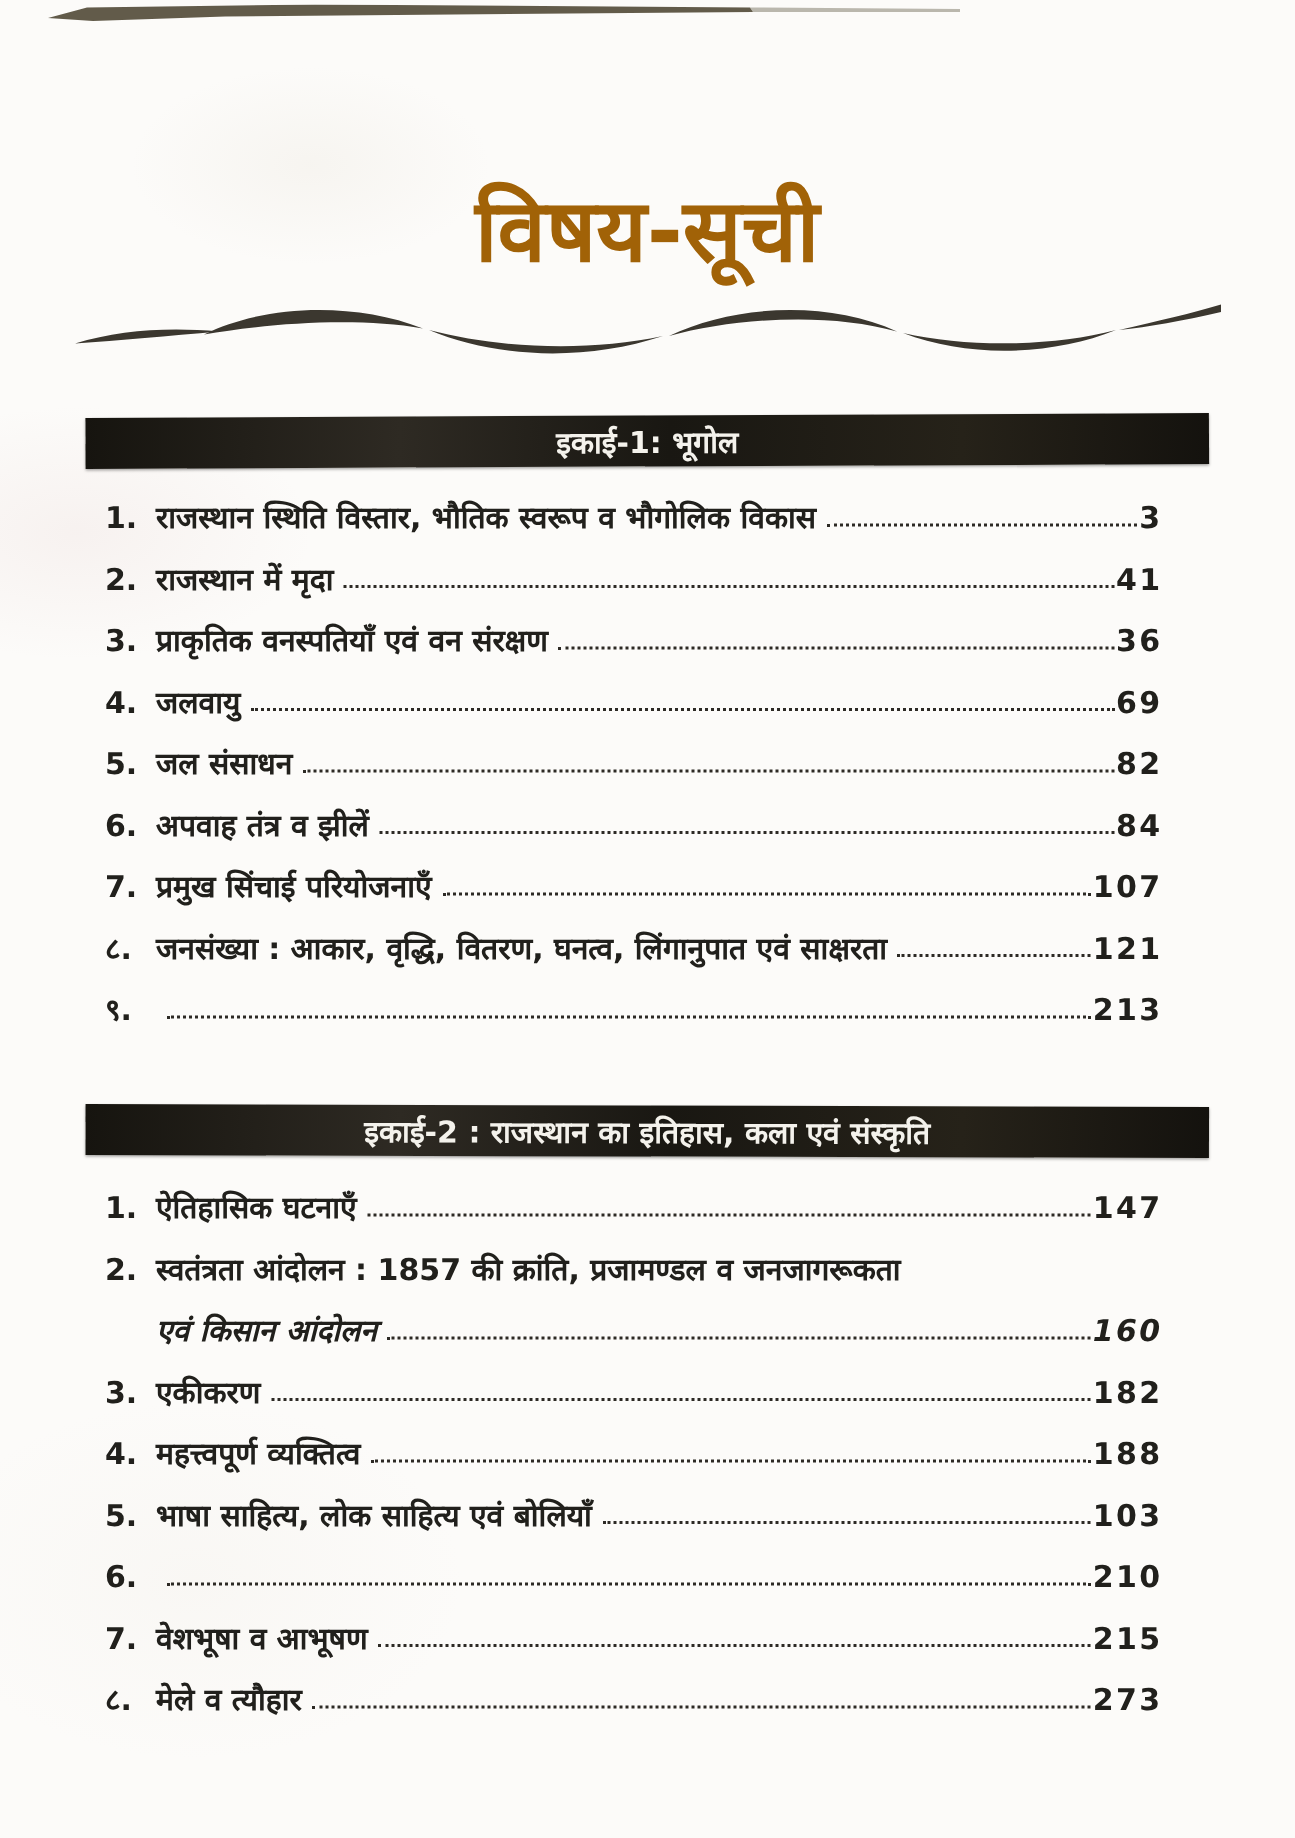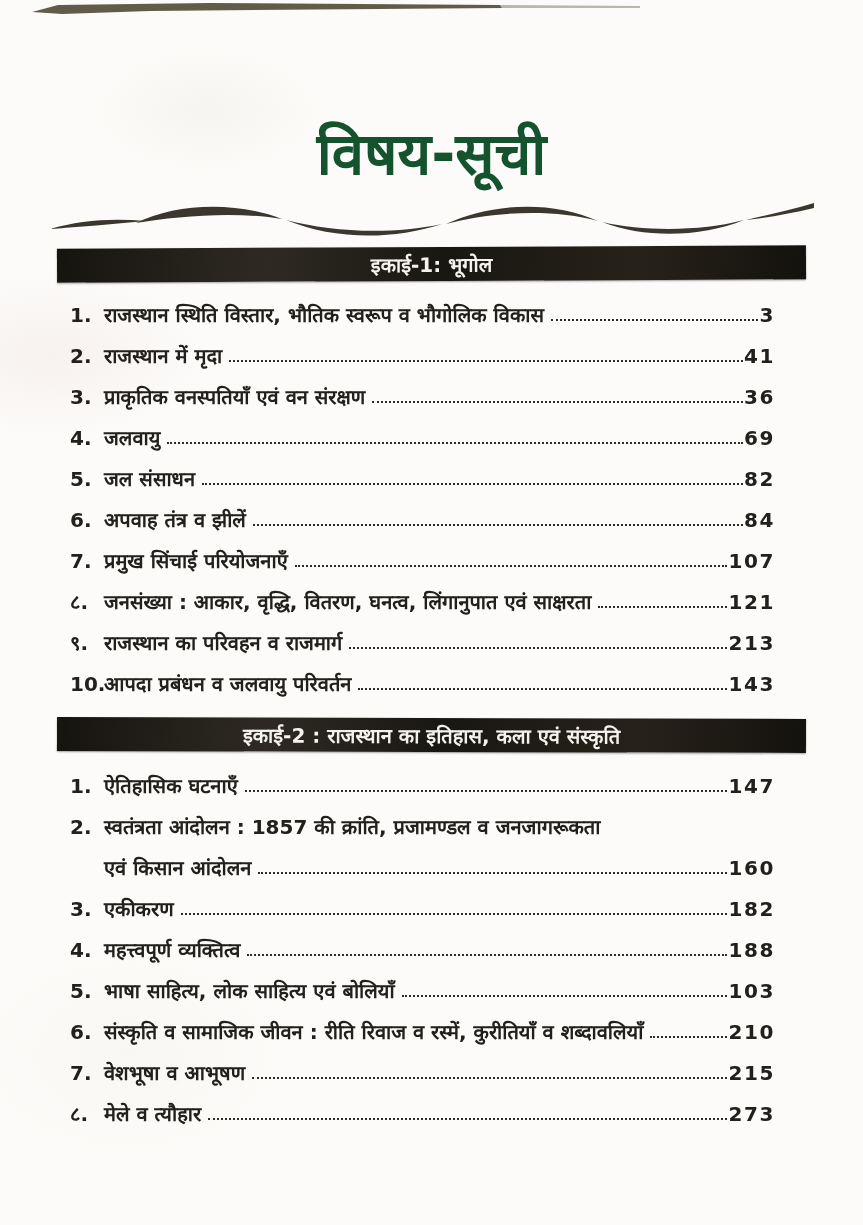--- a/index.html
+++ b/index.html
@@ -11,41 +11,41 @@
       radial-gradient(240px 130px at 6% 29%, rgba(216,184,182,.14), transparent 65%),
       radial-gradient(200px 110px at 24% 9%, rgba(208,198,176,.12), transparent 60%),
       radial-gradient(300px 200px at 15% 86%, rgba(222,214,200,.10), transparent 60%),
       #fcfbf9;
     overflow:hidden;position:relative;
   }
   .page{position:absolute;inset:0;}
   .scan-strip{position:absolute;top:0;left:0;width:863px;height:12px;}
   .title{
     margin:118px 0 0;text-align:center;
-    font-size:58px;font-weight:700;color:#14532d;line-height:1.25;
+    font-size:58px;font-weight:700;color:#a16207;line-height:1.25;
   }
   .wave{display:block;margin:2px auto 0;}
   .content{padding:0 88px 0 70px;}
   .unit-bar{
     height:34px;margin-left:-13px;width:749px;box-sizing:border-box;
     display:flex;align-items:center;justify-content:center;
     background:linear-gradient(92deg,#16140f,#2e2a23 28%,#191712 52%,#262219 78%,#14120e);
     color:#f4f2ec;font-size:20px;font-weight:700;
     transform:rotate(-0.25deg);
     box-shadow:0 1px 2px rgba(0,0,0,.35);
   }
   .unit:nth-child(2) .unit-bar{transform:rotate(0.15deg);}
-  .unit{margin-top:2px;}
+  .unit{margin-top:32px;}
   .unit:first-child{}
   .toc-list{padding:21px 0 4px;}
   .toc-row{display:flex;margin-bottom:15px;font-size:20px;font-weight:700;line-height:26px;color:#21201c;}
   .num{width:34px;flex:none;}
   .body{flex:1;min-width:0;}
   .line{display:flex;justify-content:space-between;}
-  .line + .line{margin-top:15px;}
+  .line + .line{margin-top:15px;font-style:italic;}
   .etitle{white-space:nowrap;}
   .dots{
     flex:1;min-width:24px;align-self:flex-end;
     border-bottom:2.6px dotted #2d2a25;
     margin:0 1px 7px 7px;
   }
   .pg{letter-spacing:1.6px;font-weight:700;}
 </style>
 </head>
 <body>
@@ -156,33 +156,22 @@
                   <span class="etitle">जनसंख्या : आकार, वृद्धि, वितरण, घनत्व, लिंगानुपात एवं साक्षरता</span>
                   <span class="dots"></span>
                   <span class="pg">121</span>
                 </div>
               </div>
             </div>
             <div class="toc-row">
               <span class="num">९.</span>
               <div class="body">
                 <div class="line">
-                  <span class="etitle">राजस्थान का परिवहन व राजमार्ग</span>
                   <span class="dots"></span>
                   <span class="pg">213</span>
-                </div>
-              </div>
-            </div>
-            <div class="toc-row">
-              <span class="num">10.</span>
-              <div class="body">
-                <div class="line">
-                  <span class="etitle">आपदा प्रबंधन व जलवायु परिवर्तन</span>
-                  <span class="dots"></span>
-                  <span class="pg">143</span>
                 </div>
               </div>
             </div>
           </div>
         </section>
         <section class="unit">
           <div class="unit-bar">
             <span class="unit-bar-label">इकाई-2 : राजस्थान का इतिहास, कला एवं संस्कृति</span>
           </div>
           <div class="toc-list">
@@ -236,21 +225,20 @@
                   <span class="etitle">भाषा साहित्य, लोक साहित्य एवं बोलियाँ</span>
                   <span class="dots"></span>
                   <span class="pg">103</span>
                 </div>
               </div>
             </div>
             <div class="toc-row">
               <span class="num">6.</span>
               <div class="body">
                 <div class="line">
-                  <span class="etitle">संस्कृति व सामाजिक जीवन : रीति रिवाज व रस्में, कुरीतियाँ व शब्दावलियाँ</span>
                   <span class="dots"></span>
                   <span class="pg">210</span>
                 </div>
               </div>
             </div>
             <div class="toc-row">
               <span class="num">7.</span>
               <div class="body">
                 <div class="line">
                   <span class="etitle">वेशभूषा व आभूषण</span>

